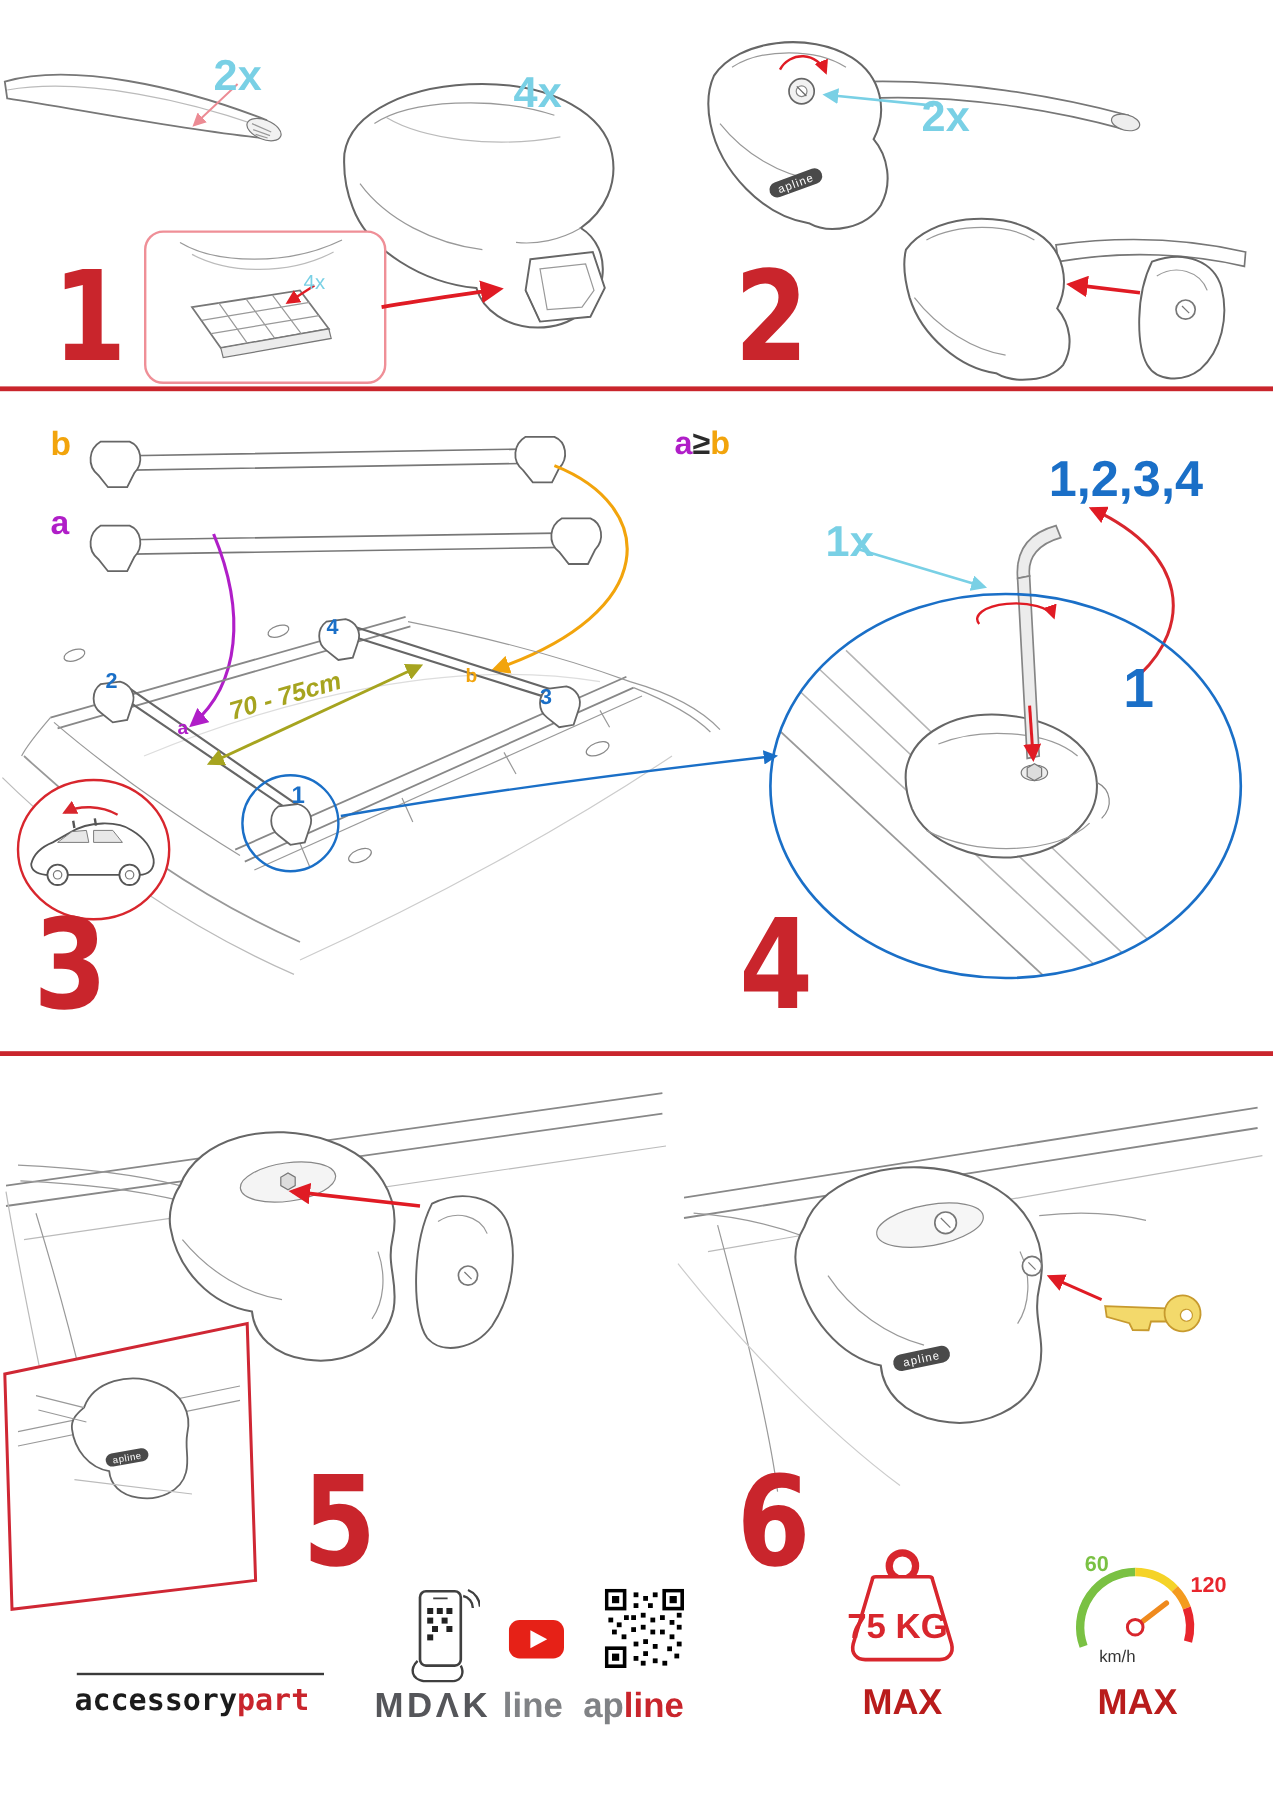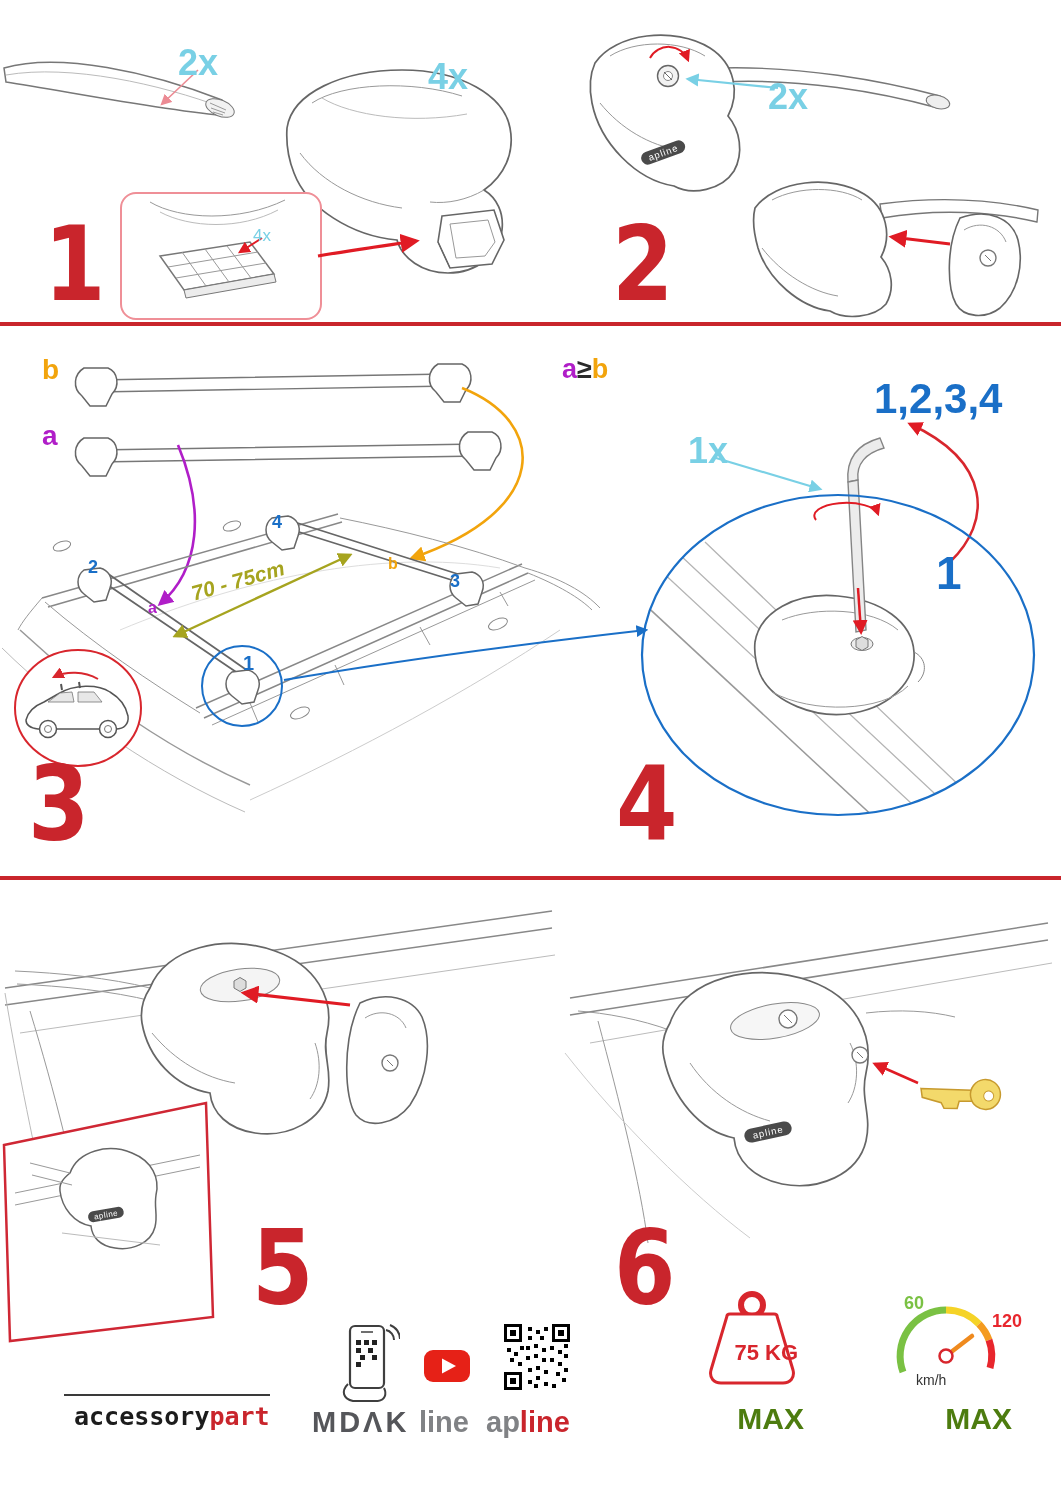--- a/index.html
+++ b/index.html
@@ -11,25 +11,25 @@
   .divider{left:0;width:1061px;height:4px;background:#c9252c;}
   .blue{color:#1a6fc7;} .purple{color:#b01ec8;} .orangec{color:#f2a40c;}
   .olive{color:#a6a41f;} .redc{color:#c9252c;} .dark{color:#2b2b2b;}
   .rooflbl{font-size:18px;font-weight:700;line-height:1;}
   .barlbl{font-size:28px;font-weight:700;line-height:1;}
   .rule{font-size:27px;font-weight:700;line-height:1;}
   .seq{font-size:42px;font-weight:700;line-height:1;}
   .pos1{font-size:46px;font-weight:700;line-height:1;}
   .dim{font-size:21px;font-weight:700;font-style:italic;transform:rotate(-16deg);transform-origin:left center;}
   .model{font-size:30px;font-weight:500;color:#2e2a70;letter-spacing:1px;}
-  .brand{font-size:25px;font-weight:700;font-family:"DejaVu Sans Mono",monospace;color:#1c1c1c;margin-left:12px;}
+  .brand{font-size:25px;font-weight:700;font-family:"DejaVu Sans Mono",monospace;color:#1c1c1c;}
   .graylogo{font-size:29px;font-weight:700;color:#808285;}
   .mdak{font-size:29px;font-weight:700;color:#55565a;letter-spacing:3px;margin-left:20px;}
-  .max{font-size:30px;font-weight:700;color:#4d7c0f;text-align:right;}
-  .kg{font-size:22px;font-weight:700;color:#d8262d;text-align:right;}
+  .max{font-size:30px;font-weight:700;color:#b91c1c;text-align:center;}
+  .kg{font-size:29px;font-weight:700;color:#d8262d;text-align:left;}
   .speedlbl{font-size:18px;font-weight:700;line-height:1;}
   .kmh{font-size:14px;color:#333;text-align:left;}
   .inset1{border:2.5px solid #ef8f97;border-radius:16px;background:#fff;}
 </style>
 </head>
 <body>
 
 <div class="page">
 
   <svg class="abs" style="left:0;top:38px" width="250" height="110" viewBox="0 0 250 110">

